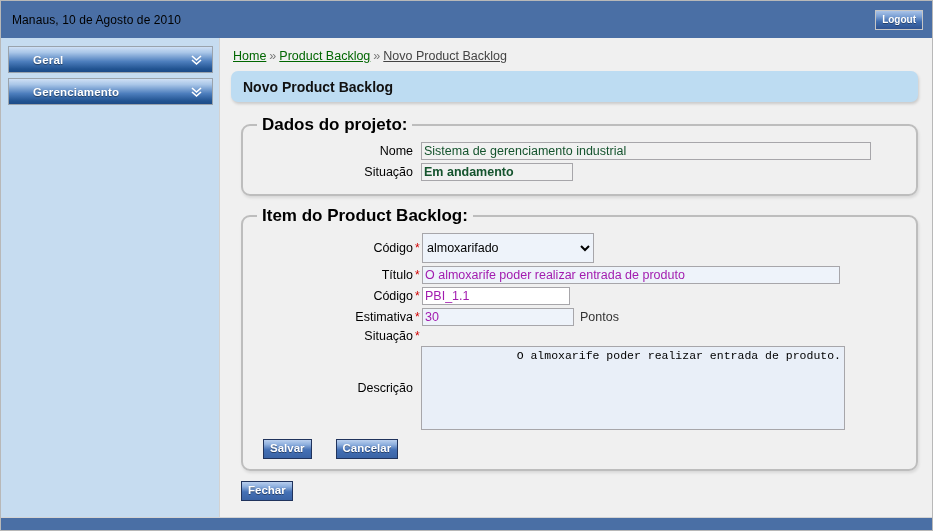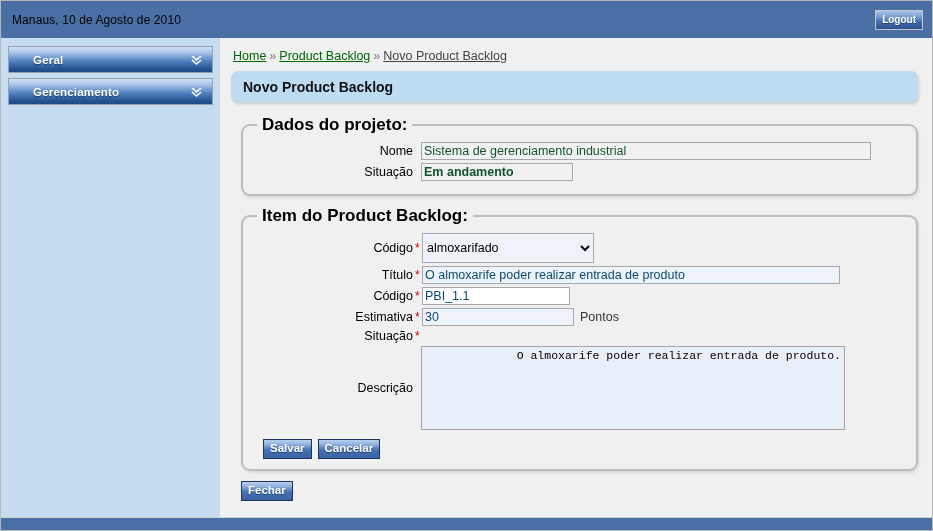--- a/index.html
+++ b/index.html
@@ -188,21 +188,21 @@
 
   
   input.t {
     font-family: "Liberation Sans", sans-serif;
     font-size: 12.5px;
     height: 18px;
     border: 1px solid #a7a6aa;
     background: #eef3fa;
     padding: 0 2px;
     box-sizing: border-box;
-    color: #0c4a6e;
+    color: #a21caf;
   }
   input.t.readonly {
     background: #f1f1f1;
     color: #14532d;
   }
   input.t.white { background: #ffffff; }
 
   select.s {
     font-family: "Liberation Sans", sans-serif;
     font-size: 12.5px;
@@ -238,21 +238,21 @@
     color: #ffffff;
     font-weight: bold;
     font-size: 11.5px;
     border: 1px solid #20335c;
     padding: 2px 6px 3px 6px;
     cursor: pointer;
     line-height: 13px;
     text-shadow: 0 1px 0 rgba(0,0,0,.4);
     font-family: "Liberation Sans", sans-serif;
   }
-  #form-buttons { margin: 9px 0 0 10px; display: flex; gap: 6px; }
+  #form-buttons { margin: 9px 0 0 10px; display: flex; gap: 24px; }
   #close-row { margin: 7px 0 12px 10px; }
 
   
   #footer {
     flex: 0 0 auto;
     height: 12px;
     background: #4a6fa5;
     border-top: 1px solid #d3d3d3;
   }
 </style>

